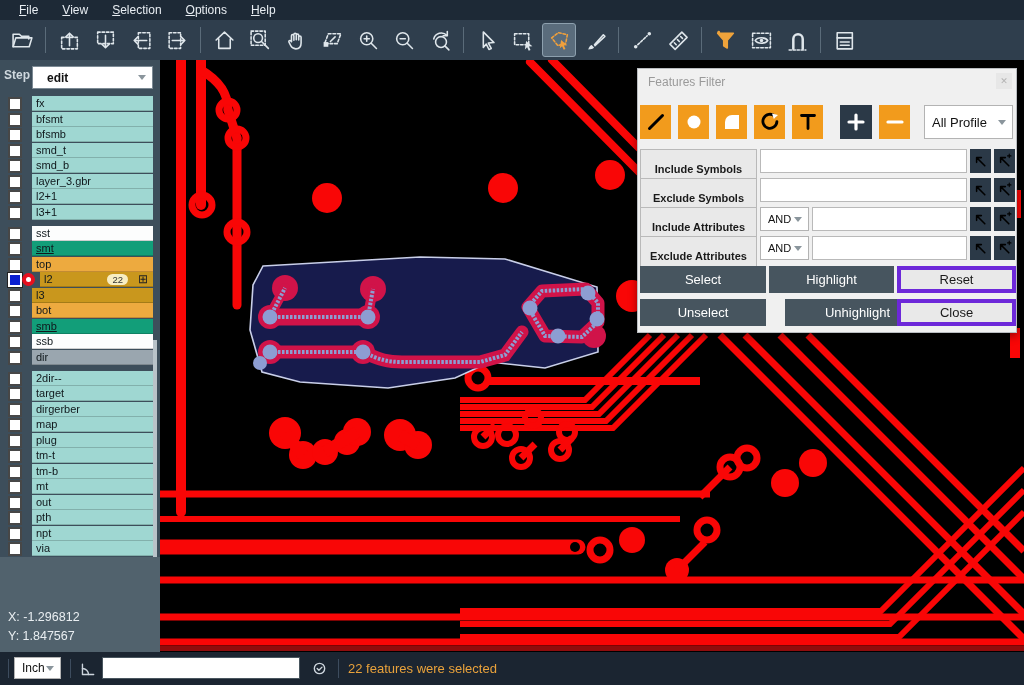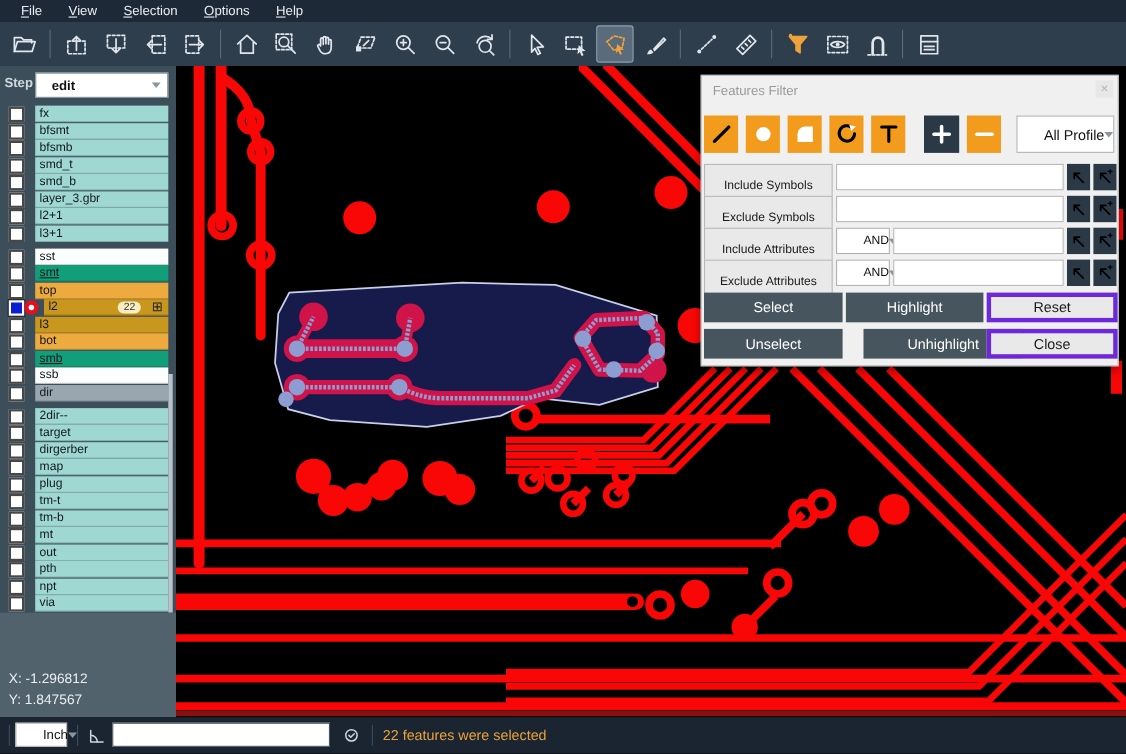--- a/index.html
+++ b/index.html
@@ -53,27 +53,27 @@
   .dialog{position:absolute;left:637px;top:68px;width:380px;height:265px;background:#f0f0f0;
           border:1px solid #b9bcc0;box-sizing:border-box;box-shadow:0 3px 8px rgba(0,0,0,.4);}
   .dlg-title{position:absolute;left:10px;top:6px;font-size:12px;color:#9a9a9a;}
   .dlg-close{position:absolute;right:4px;top:4px;width:16px;height:16px;background:#e7e7e7;
              color:#b3b3b3;font-size:9px;text-align:center;line-height:16px;}
   .ft-btn{position:absolute;top:36px;width:31px;height:34px;background:#f29b1c;border:none;
           display:flex;align-items:center;justify-content:center;padding:0;}
   .ft-btn.dark{background:#2b3947;}
   .drop{background:#fff;border:1px solid #b3b3b3;box-sizing:border-box;display:flex;
         align-items:center;}
-  .drop .val{flex:1;font-size:12px;color:#111;padding-left:24px;white-space:nowrap;}
+  .drop .val{flex:1;font-size:12px;color:#111;padding-left:7px;white-space:nowrap;}
   .profile{position:absolute;left:286px;top:36px;width:89px;height:34px;}
   .profile .val{font-size:13px;}
   .f-row{position:absolute;left:0;width:380px;height:24px;}
   .f-label{position:absolute;left:2px;top:0;width:117px;height:40px;background:#e9e9e9;
            border:1px solid #b9b9b9;box-sizing:border-box;font-size:11px;color:#1a1a1a;
-           display:flex;align-items:center;justify-content:center;}
+           display:flex;align-items:center;justify-content:center;font-weight:bold;}
   .f-input{position:absolute;top:0;height:24px;border:1px solid #b9b9b9;box-sizing:border-box;
            background:#fff;font-size:12px;padding:0 4px;}
   .f-and{position:absolute;left:122px;top:0;width:49px;height:24px;}
   .f-and .val{font-size:11px;}
   .arrow-btn{position:absolute;top:0;width:21px;height:24px;background:#2b3947;border:none;
              display:flex;align-items:center;justify-content:center;padding:0;}
   .a1{left:332px;} .a2{left:356px;}
   .d-btn{position:absolute;height:27px;border:none;font-size:13px;
          display:flex;align-items:center;justify-content:center;}
   .d-dark{background:#47555f;color:#fff;}

